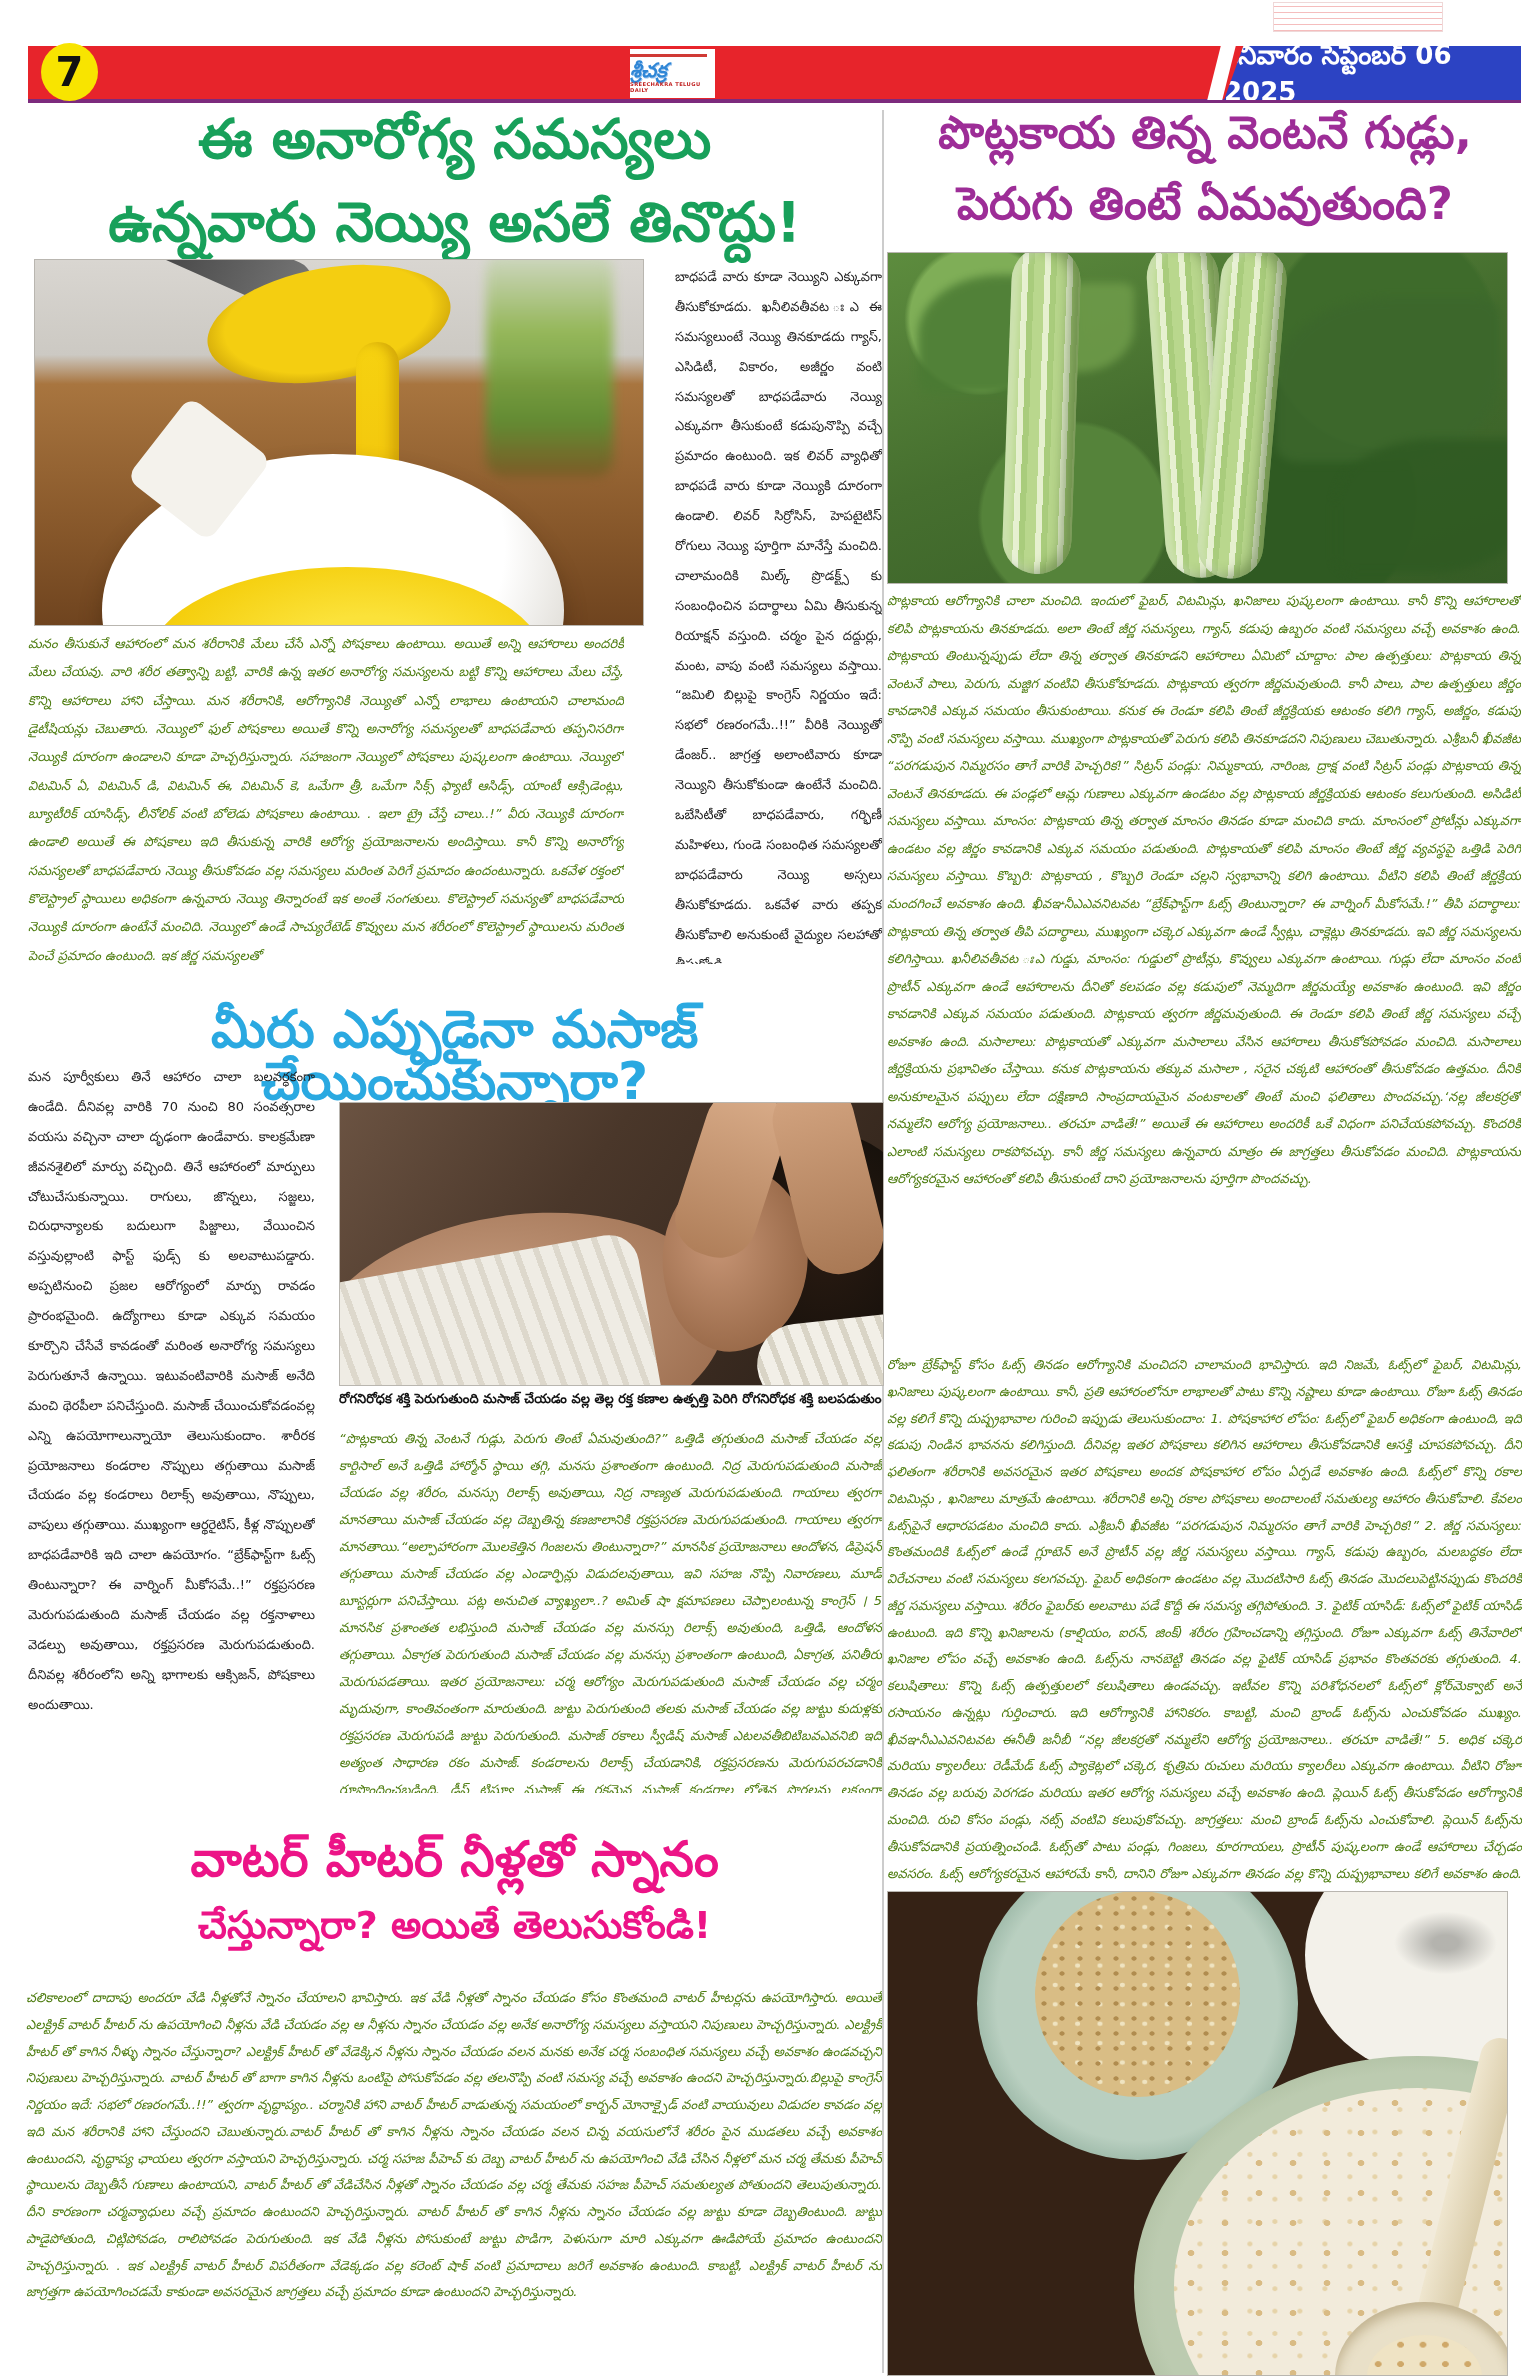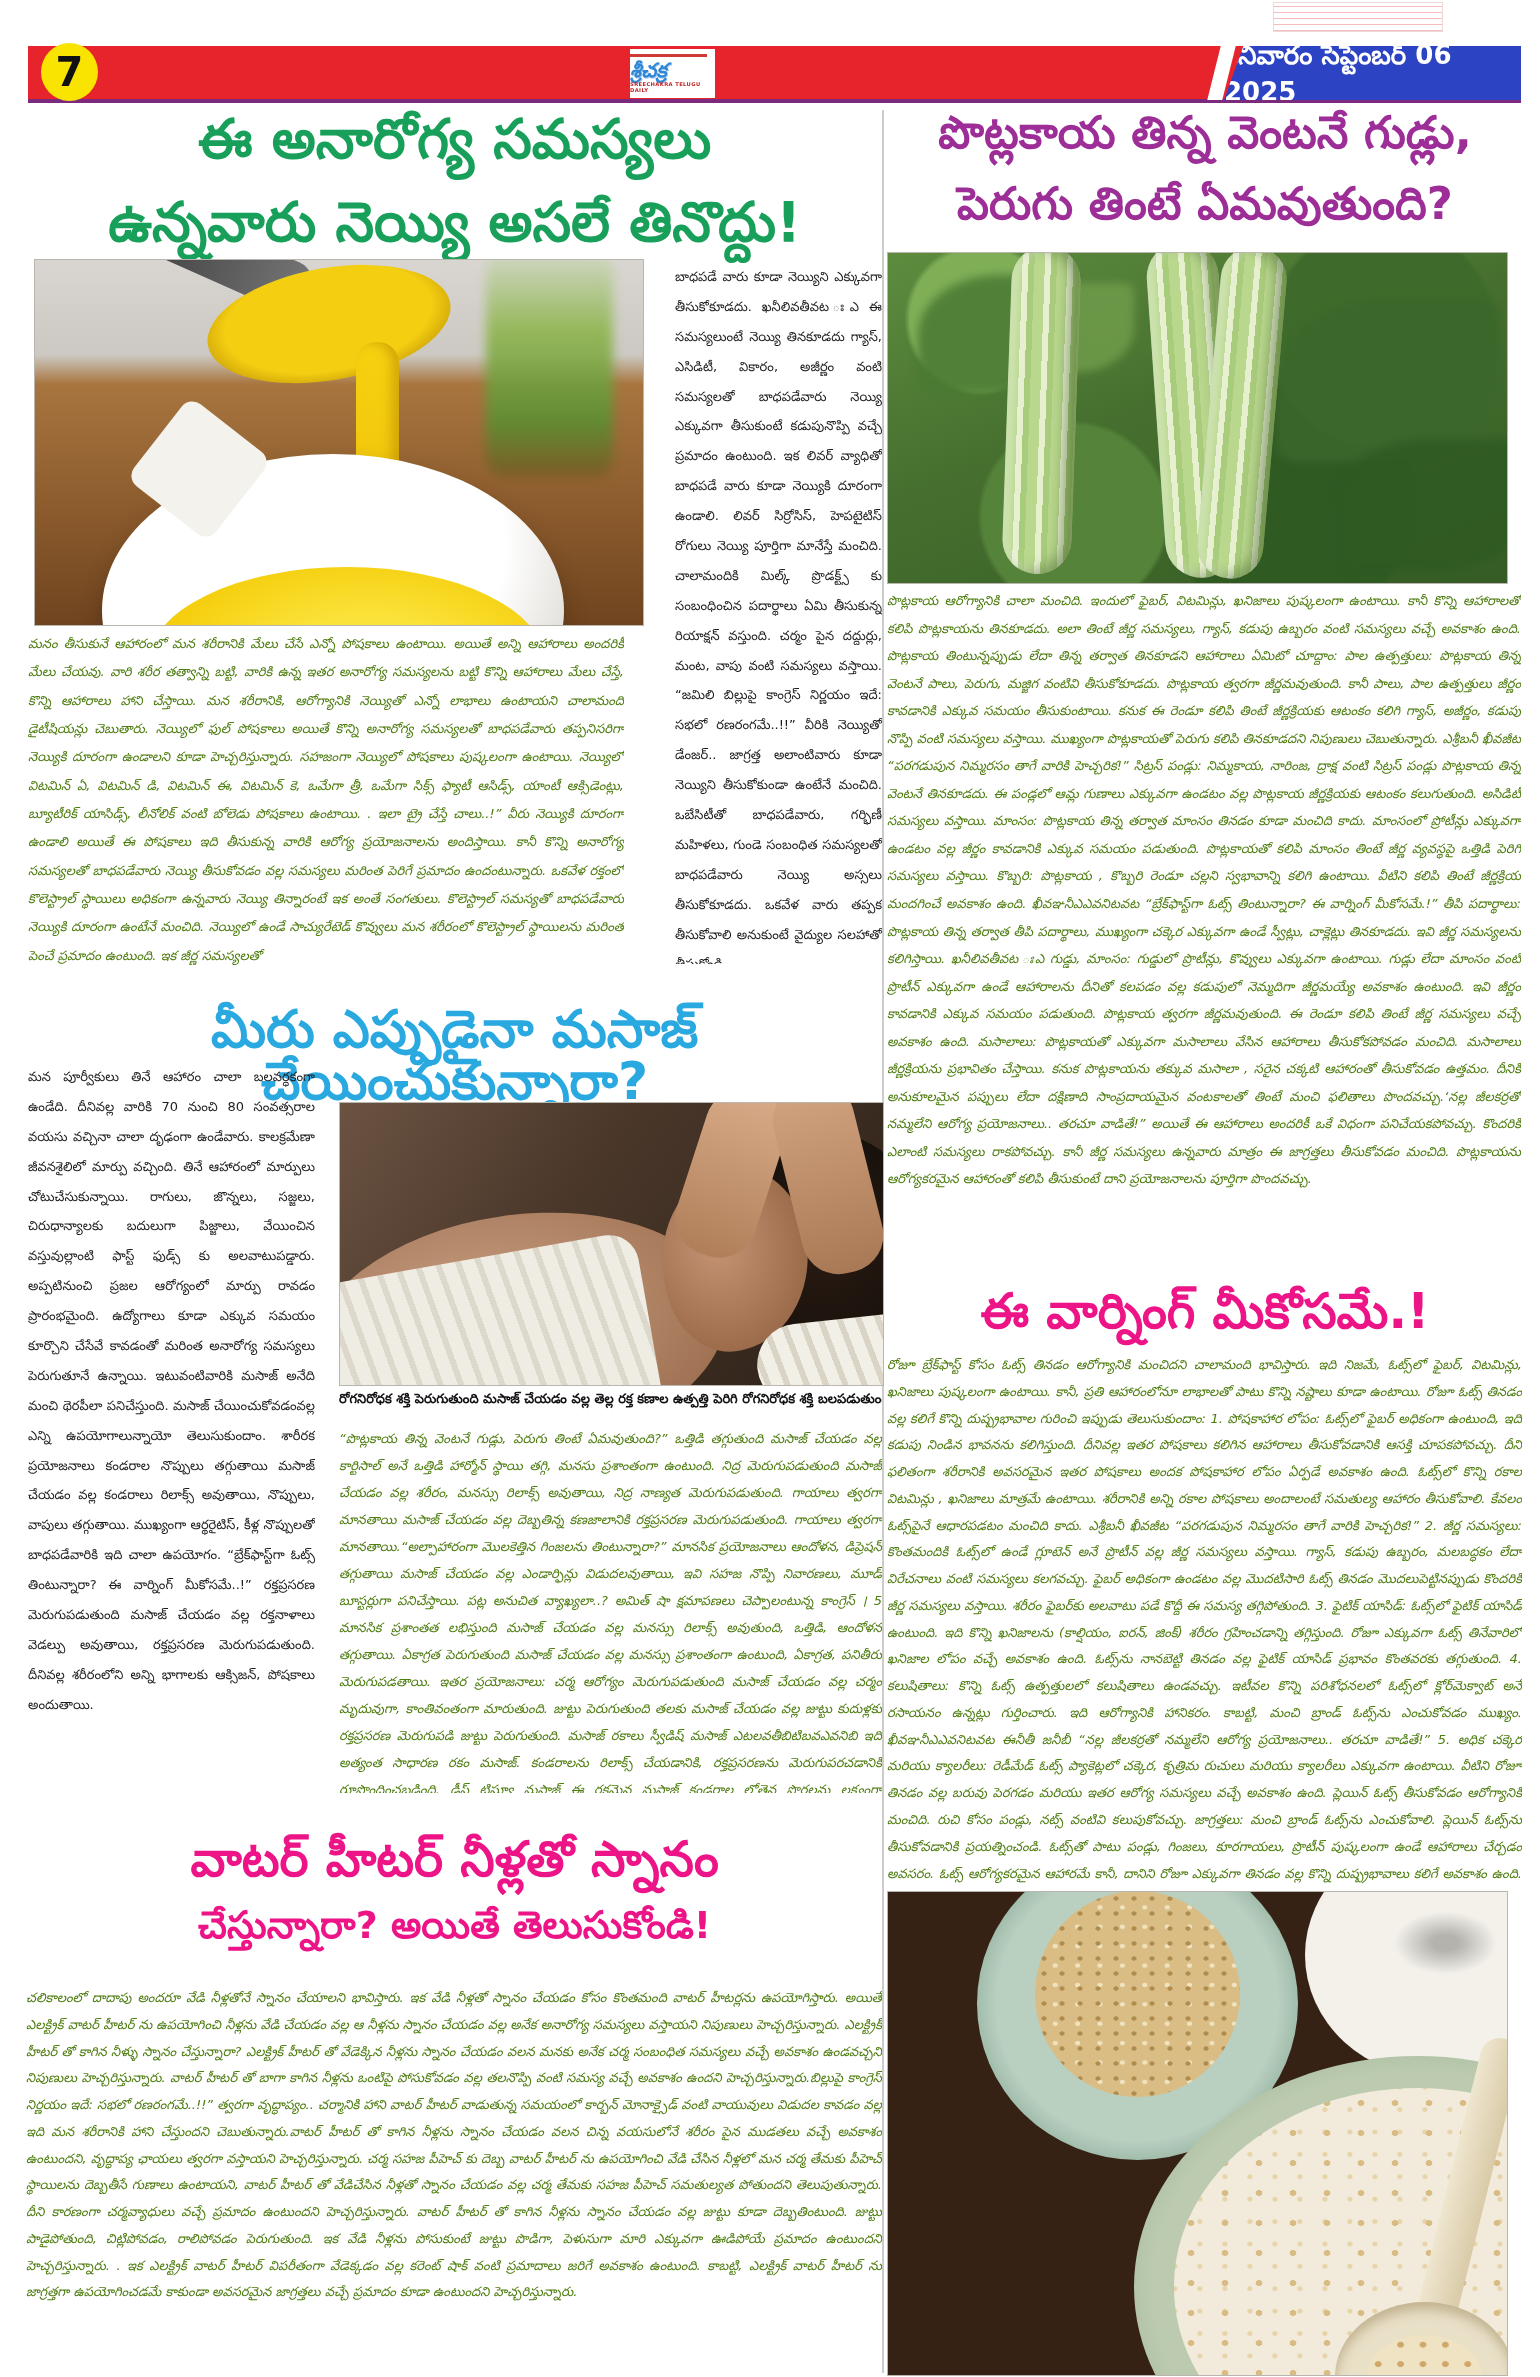--- a/index.html
+++ b/index.html
@@ -180,21 +180,20 @@
     <div class="leaf" style="left:388px;top:45px;width:224px;height:164px;background:#3c672c;"></div>
     <div class="leaf" style="left:447px;top:186px;width:194px;height:134px;background:#2f5a22;"></div>
     <div class="leaf" style="left:134px;top:30px;width:112px;height:89px;background:#6f9c4a;"></div>
     <div class="gourd" style="left:119px;top:-7.5px;width:69px;height:328px;transform:rotate(2deg);"></div>
     <div class="gourd" style="left:268px;top:-12px;width:72px;height:337px;transform:rotate(-4deg);border-radius:52px;"></div>
     <div class="gourd" style="left:321px;top:-7.5px;width:66px;height:333px;transform:rotate(5deg);border-radius:52px;"></div>
   </div>
 
   <div class="abs body-txt" style="left:887px;top:587px;width:634px;height:634px;">పొట్లకాయ ఆరోగ్యానికి చాలా మంచిది. ఇందులో ఫైబర్, విటమిన్లు, ఖనిజాలు పుష్కలంగా ఉంటాయి. కానీ కొన్ని ఆహారాలతో కలిపి పొట్లకాయను తినకూడదు. అలా తింటే జీర్ణ సమస్యలు, గ్యాస్, కడుపు ఉబ్బరం వంటి సమస్యలు వచ్చే అవకాశం ఉంది. పొట్లకాయ తింటున్నప్పుడు లేదా తిన్న తర్వాత తినకూడని ఆహారాలు ఏమిటో చూద్దాం: పాల ఉత్పత్తులు: పొట్లకాయ తిన్న వెంటనే పాలు, పెరుగు, మజ్జిగ వంటివి తీసుకోకూడదు. పొట్లకాయ త్వరగా జీర్ణమవుతుంది. కానీ పాలు, పాల ఉత్పత్తులు జీర్ణం కావడానికి ఎక్కువ సమయం తీసుకుంటాయి. కనుక ఈ రెండూ కలిపి తింటే జీర్ణక్రియకు ఆటంకం కలిగి గ్యాస్, అజీర్ణం, కడుపు నొప్పి వంటి సమస్యలు వస్తాయి. ముఖ్యంగా పొట్లకాయతో పెరుగు కలిపి తినకూడదని నిపుణులు చెబుతున్నారు. ఎశ్రీబనీ ఖీవజీట “పరగడుపున నిమ్మరసం తాగే వారికి హెచ్చరిక!” సిట్రస్ పండ్లు: నిమ్మకాయ, నారింజ, ద్రాక్ష వంటి సిట్రస్ పండ్లు పొట్లకాయ తిన్న వెంటనే తినకూడదు. ఈ పండ్లలో ఆమ్ల గుణాలు ఎక్కువగా ఉండటం వల్ల పొట్లకాయ జీర్ణక్రియకు ఆటంకం కలుగుతుంది. అసిడిటీ సమస్యలు వస్తాయి. మాంసం: పొట్లకాయ తిన్న తర్వాత మాంసం తినడం కూడా మంచిది కాదు. మాంసంలో ప్రోటీన్లు ఎక్కువగా ఉండటం వల్ల జీర్ణం కావడానికి ఎక్కువ సమయం పడుతుంది. పొట్లకాయతో కలిపి మాంసం తింటే జీర్ణ వ్యవస్థపై ఒత్తిడి పెరిగి సమస్యలు వస్తాయి. కొబ్బరి: పొట్లకాయ , కొబ్బరి రెండూ చల్లని స్వభావాన్ని కలిగి ఉంటాయి. వీటిని కలిపి తింటే జీర్ణక్రియ మందగించే అవకాశం ఉంది. ఖీవఞనీఎఎవనిటవట “బ్రేక్‌ఫాస్ట్‌గా ఓట్స్ తింటున్నారా? ఈ వార్నింగ్ మీకోసమే.!” తీపి పదార్థాలు: పొట్లకాయ తిన్న తర్వాత తీపి పదార్థాలు, ముఖ్యంగా చక్కెర ఎక్కువగా ఉండే స్వీట్లు, చాక్లెట్లు తినకూడదు. ఇవి జీర్ణ సమస్యలను కలిగిస్తాయి. ఖనీలివతీవట ఃఎ గుడ్డు, మాంసం: గుడ్డులో ప్రొటీన్లు, కొవ్వులు ఎక్కువగా ఉంటాయి. గుడ్లు లేదా మాంసం వంటి ప్రొటీన్ ఎక్కువగా ఉండే ఆహారాలను దీనితో కలపడం వల్ల కడుపులో నెమ్మదిగా జీర్ణమయ్యే అవకాశం ఉంటుంది. ఇవి జీర్ణం కావడానికి ఎక్కువ సమయం పడుతుంది. పొట్లకాయ త్వరగా జీర్ణమవుతుంది. ఈ రెండూ కలిపి తింటే జీర్ణ సమస్యలు వచ్చే అవకాశం ఉంది. మసాలాలు: పొట్లకాయతో ఎక్కువగా మసాలాలు వేసిన ఆహారాలు తీసుకోకపోవడం మంచిది. మసాలాలు జీర్ణక్రియను ప్రభావితం చేస్తాయి. కనుక పొట్లకాయను తక్కువ మసాలా , సరైన చక్కటి ఆహారంతో తీసుకోవడం ఉత్తమం. దీనికి అనుకూలమైన పప్పులు లేదా దక్షిణాది సాంప్రదాయమైన వంటకాలతో తింటే మంచి ఫలితాలు పొందవచ్చు.‘నల్ల జీలకర్రతో నమ్మలేని ఆరోగ్య ప్రయోజనాలు.. తరచూ వాడితే!” అయితే ఈ ఆహారాలు అందరికీ ఒకే విధంగా పనిచేయకపోవచ్చు. కొందరికి ఎలాంటి సమస్యలు రాకపోవచ్చు. కానీ జీర్ణ సమస్యలు ఉన్నవారు మాత్రం ఈ జాగ్రత్తలు తీసుకోవడం మంచిది. పొట్లకాయను ఆరోగ్యకరమైన ఆహారంతో కలిపి తీసుకుంటే దాని ప్రయోజనాలను పూర్తిగా పొందవచ్చు.</div>
 
-  <div class="abs hl-r pink-h" style="top:1287px;font-size:49px;">ఈ వార్నింగ్ మీకోసమే.!</div>
 
   <div class="abs body-txt" style="left:887px;top:1352px;width:635px;height:535px;line-height:2.06;">రోజూ బ్రేక్‌ఫాస్ట్ కోసం ఓట్స్ తినడం ఆరోగ్యానికి మంచిదని చాలామంది భావిస్తారు. ఇది నిజమే, ఓట్స్‌లో ఫైబర్, విటమిన్లు, ఖనిజాలు పుష్కలంగా ఉంటాయి. కానీ, ప్రతి ఆహారంలోనూ లాభాలతో పాటు కొన్ని నష్టాలు కూడా ఉంటాయి. రోజూ ఓట్స్ తినడం వల్ల కలిగే కొన్ని దుష్ప్రభావాల గురించి ఇప్పుడు తెలుసుకుందాం: 1. పోషకాహార లోపం: ఓట్స్‌లో ఫైబర్ అధికంగా ఉంటుంది, ఇది కడుపు నిండిన భావనను కలిగిస్తుంది. దీనివల్ల ఇతర పోషకాలు కలిగిన ఆహారాలు తీసుకోవడానికి ఆసక్తి చూపకపోవచ్చు. దీని ఫలితంగా శరీరానికి అవసరమైన ఇతర పోషకాలు అందక పోషకాహార లోపం ఏర్పడే అవకాశం ఉంది. ఓట్స్‌లో కొన్ని రకాల విటమిన్లు , ఖనిజాలు మాత్రమే ఉంటాయి. శరీరానికి అన్ని రకాల పోషకాలు అందాలంటే సమతుల్య ఆహారం తీసుకోవాలి. కేవలం ఓట్స్‌పైనే ఆధారపడటం మంచిది కాదు. ఎశ్రీబనీ ఖీవజీట “పరగడుపున నిమ్మరసం తాగే వారికి హెచ్చరిక!” 2. జీర్ణ సమస్యలు: కొంతమందికి ఓట్స్‌లో ఉండే గ్లూటెన్ అనే ప్రొటీన్ వల్ల జీర్ణ సమస్యలు వస్తాయి. గ్యాస్, కడుపు ఉబ్బరం, మలబద్ధకం లేదా విరేచనాలు వంటి సమస్యలు కలగవచ్చు. ఫైబర్ అధికంగా ఉండటం వల్ల మొదటిసారి ఓట్స్ తినడం మొదలుపెట్టినప్పుడు కొందరికి జీర్ణ సమస్యలు వస్తాయి. శరీరం ఫైబర్‌కు అలవాటు పడే కొద్దీ ఈ సమస్య తగ్గిపోతుంది. 3. ఫైటిక్ యాసిడ్: ఓట్స్‌లో ఫైటిక్ యాసిడ్ ఉంటుంది. ఇది కొన్ని ఖనిజాలను (కాల్షియం, ఐరన్, జింక్) శరీరం గ్రహించడాన్ని తగ్గిస్తుంది. రోజూ ఎక్కువగా ఓట్స్ తినేవారిలో ఖనిజాల లోపం వచ్చే అవకాశం ఉంది. ఓట్స్‌ను నానబెట్టి తినడం వల్ల ఫైటిక్ యాసిడ్ ప్రభావం కొంతవరకు తగ్గుతుంది. 4. కలుషితాలు: కొన్ని ఓట్స్ ఉత్పత్తులలో కలుషితాలు ఉండవచ్చు. ఇటీవల కొన్ని పరిశోధనలలో ఓట్స్‌లో క్లోర్‌మెక్వాట్ అనే రసాయనం ఉన్నట్లు గుర్తించారు. ఇది ఆరోగ్యానికి హానికరం. కాబట్టి, మంచి బ్రాండ్ ఓట్స్‌ను ఎంచుకోవడం ముఖ్యం. ఖీవఞనీఎఎవనిటవట ఈనీతీ జనీబీ “నల్ల జీలకర్రతో నమ్మలేని ఆరోగ్య ప్రయోజనాలు.. తరచూ వాడితే!” 5. అధిక చక్కెర మరియు క్యాలరీలు: రెడీమేడ్ ఓట్స్ ప్యాకెట్లలో చక్కెర, కృత్రిమ రుచులు మరియు క్యాలరీలు ఎక్కువగా ఉంటాయి. వీటిని రోజూ తినడం వల్ల బరువు పెరగడం మరియు ఇతర ఆరోగ్య సమస్యలు వచ్చే అవకాశం ఉంది. ప్లెయిన్ ఓట్స్ తీసుకోవడం ఆరోగ్యానికి మంచిది. రుచి కోసం పండ్లు, నట్స్ వంటివి కలుపుకోవచ్చు. జాగ్రత్తలు: మంచి బ్రాండ్ ఓట్స్‌ను ఎంచుకోవాలి. ప్లెయిన్ ఓట్స్‌ను తీసుకోవడానికి ప్రయత్నించండి. ఓట్స్‌తో పాటు పండ్లు, గింజలు, కూరగాయలు, ప్రొటీన్ పుష్కలంగా ఉండే ఆహారాలు చేర్చడం అవసరం. ఓట్స్ ఆరోగ్యకరమైన ఆహారమే కానీ, దానిని రోజూ ఎక్కువగా తినడం వల్ల కొన్ని దుష్ప్రభావాలు కలిగే అవకాశం ఉంది. కాబట్టి, మితంగా తింటూ, సమతుల్య ఆహారం తీసుకుంటూ ఆరోగ్యంగా ఉండండి. జీర్ణ సమస్యలు ఉంటే డాక్టర్‌ను సంప్రదించాలి.</div>
 
   <div class="abs oats-img">
     <div class="o-bowl-oats">
       <div class="o-oats"></div>
     </div>
     <div class="o-bowl-milk">
       <div class="o-milk-swirl"></div>
     </div>

